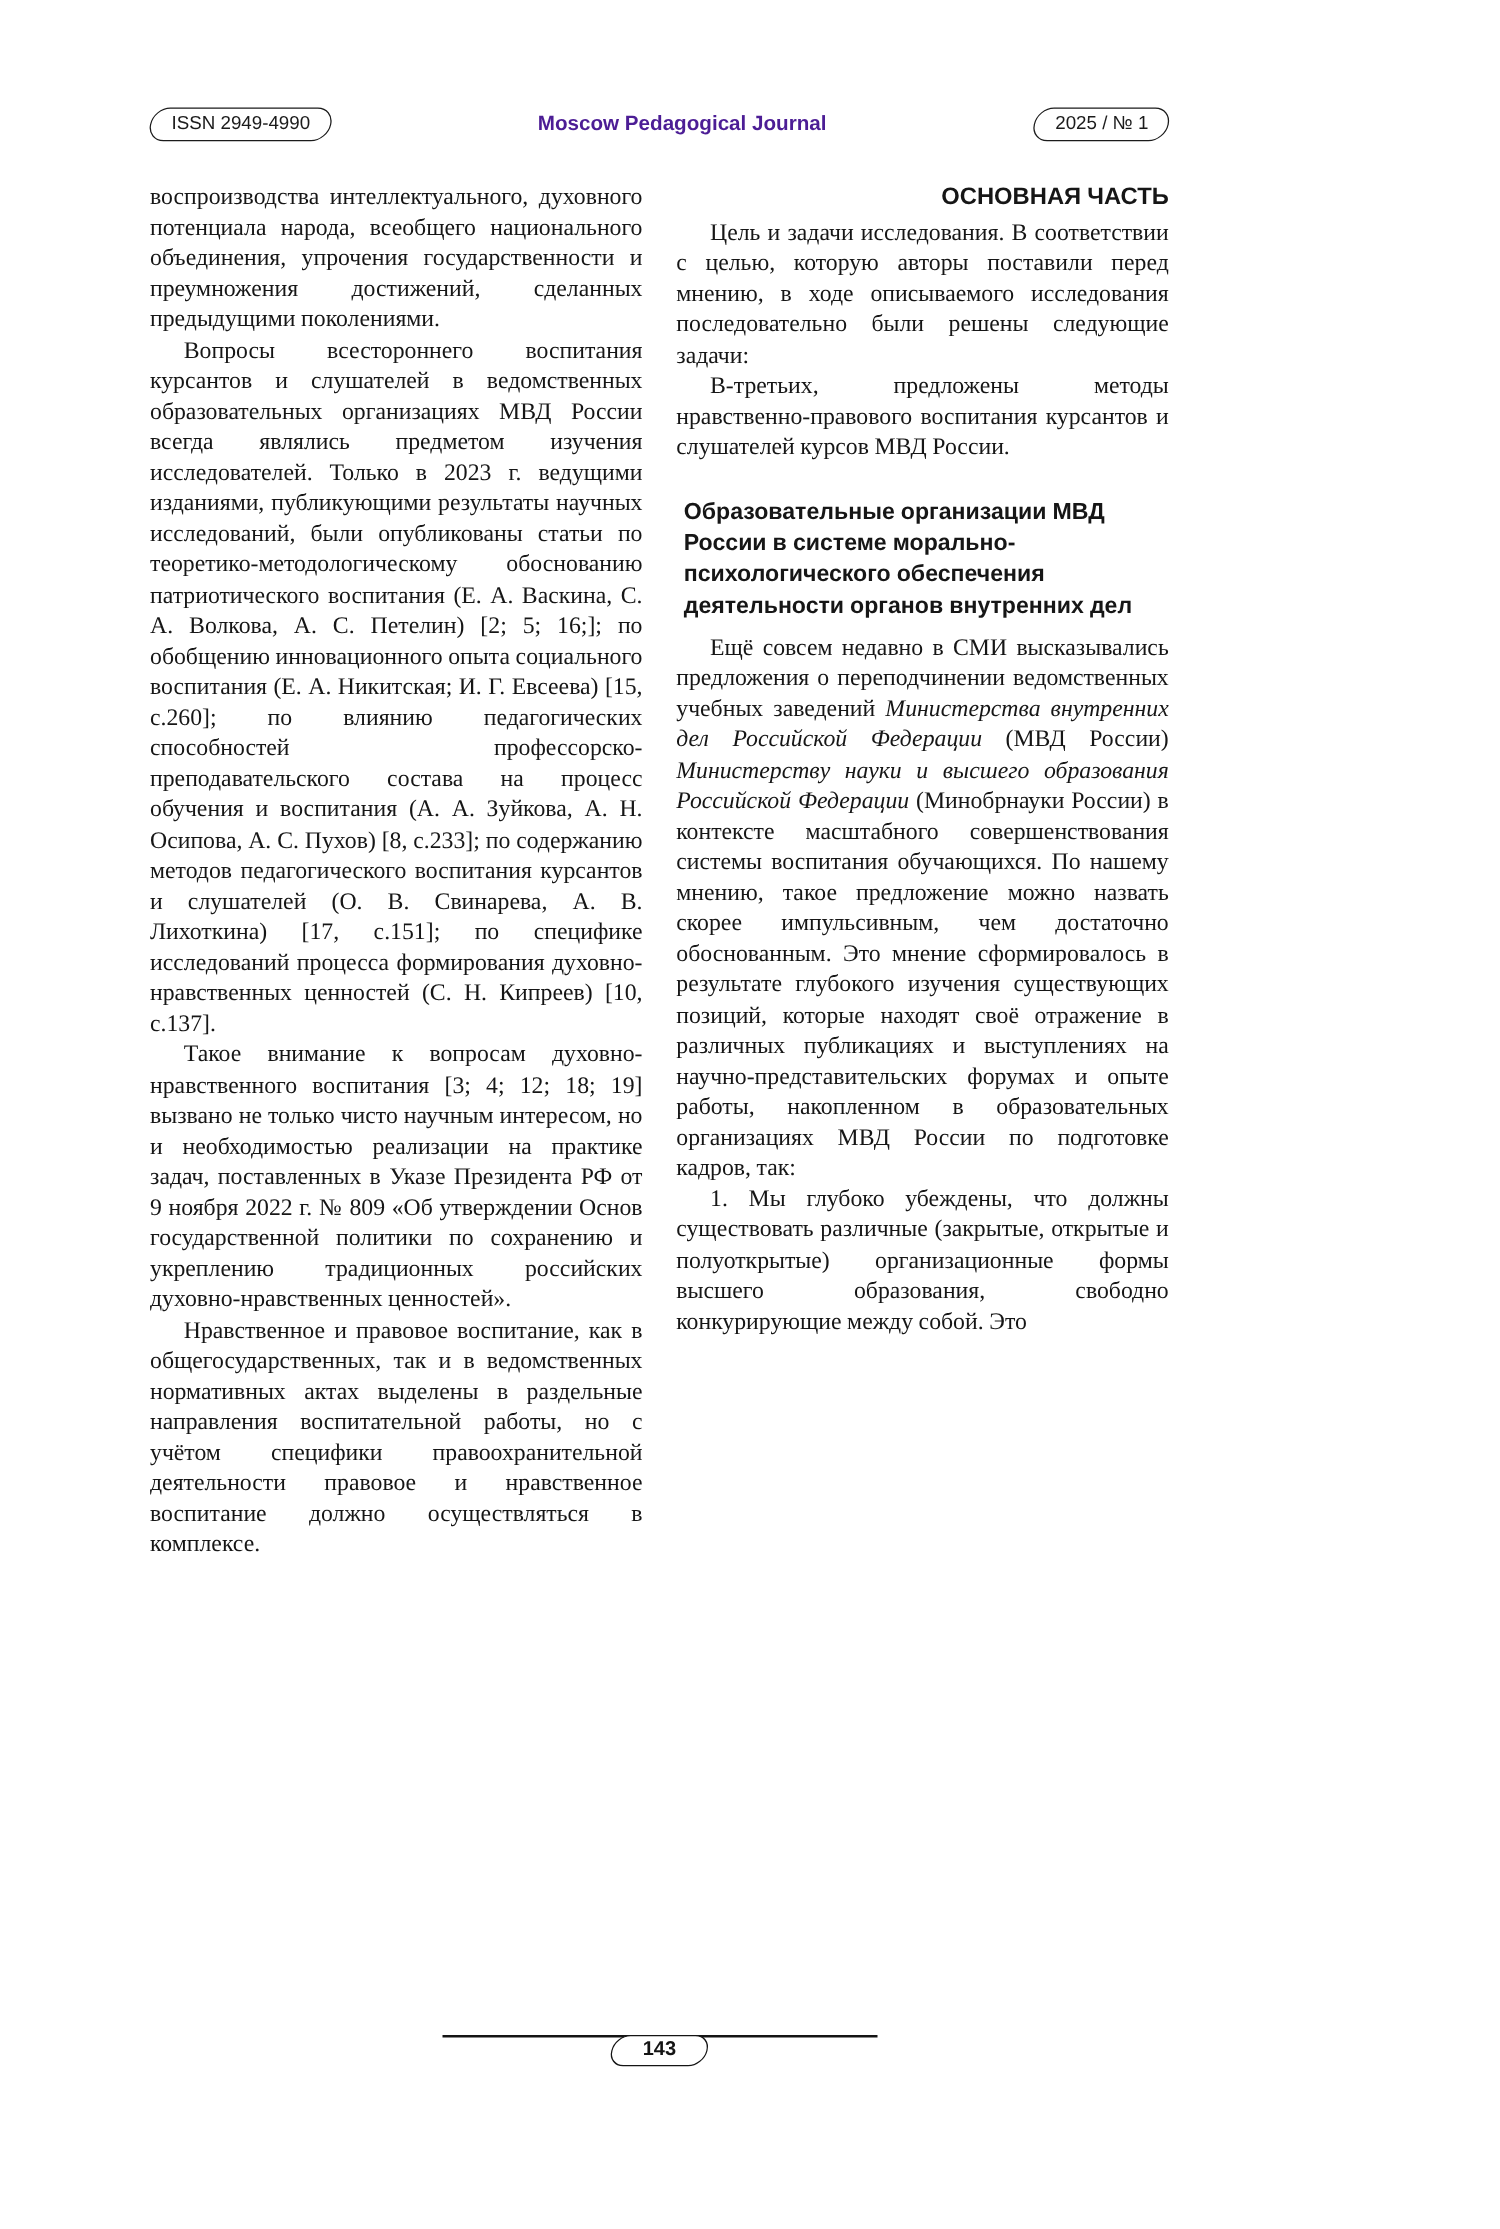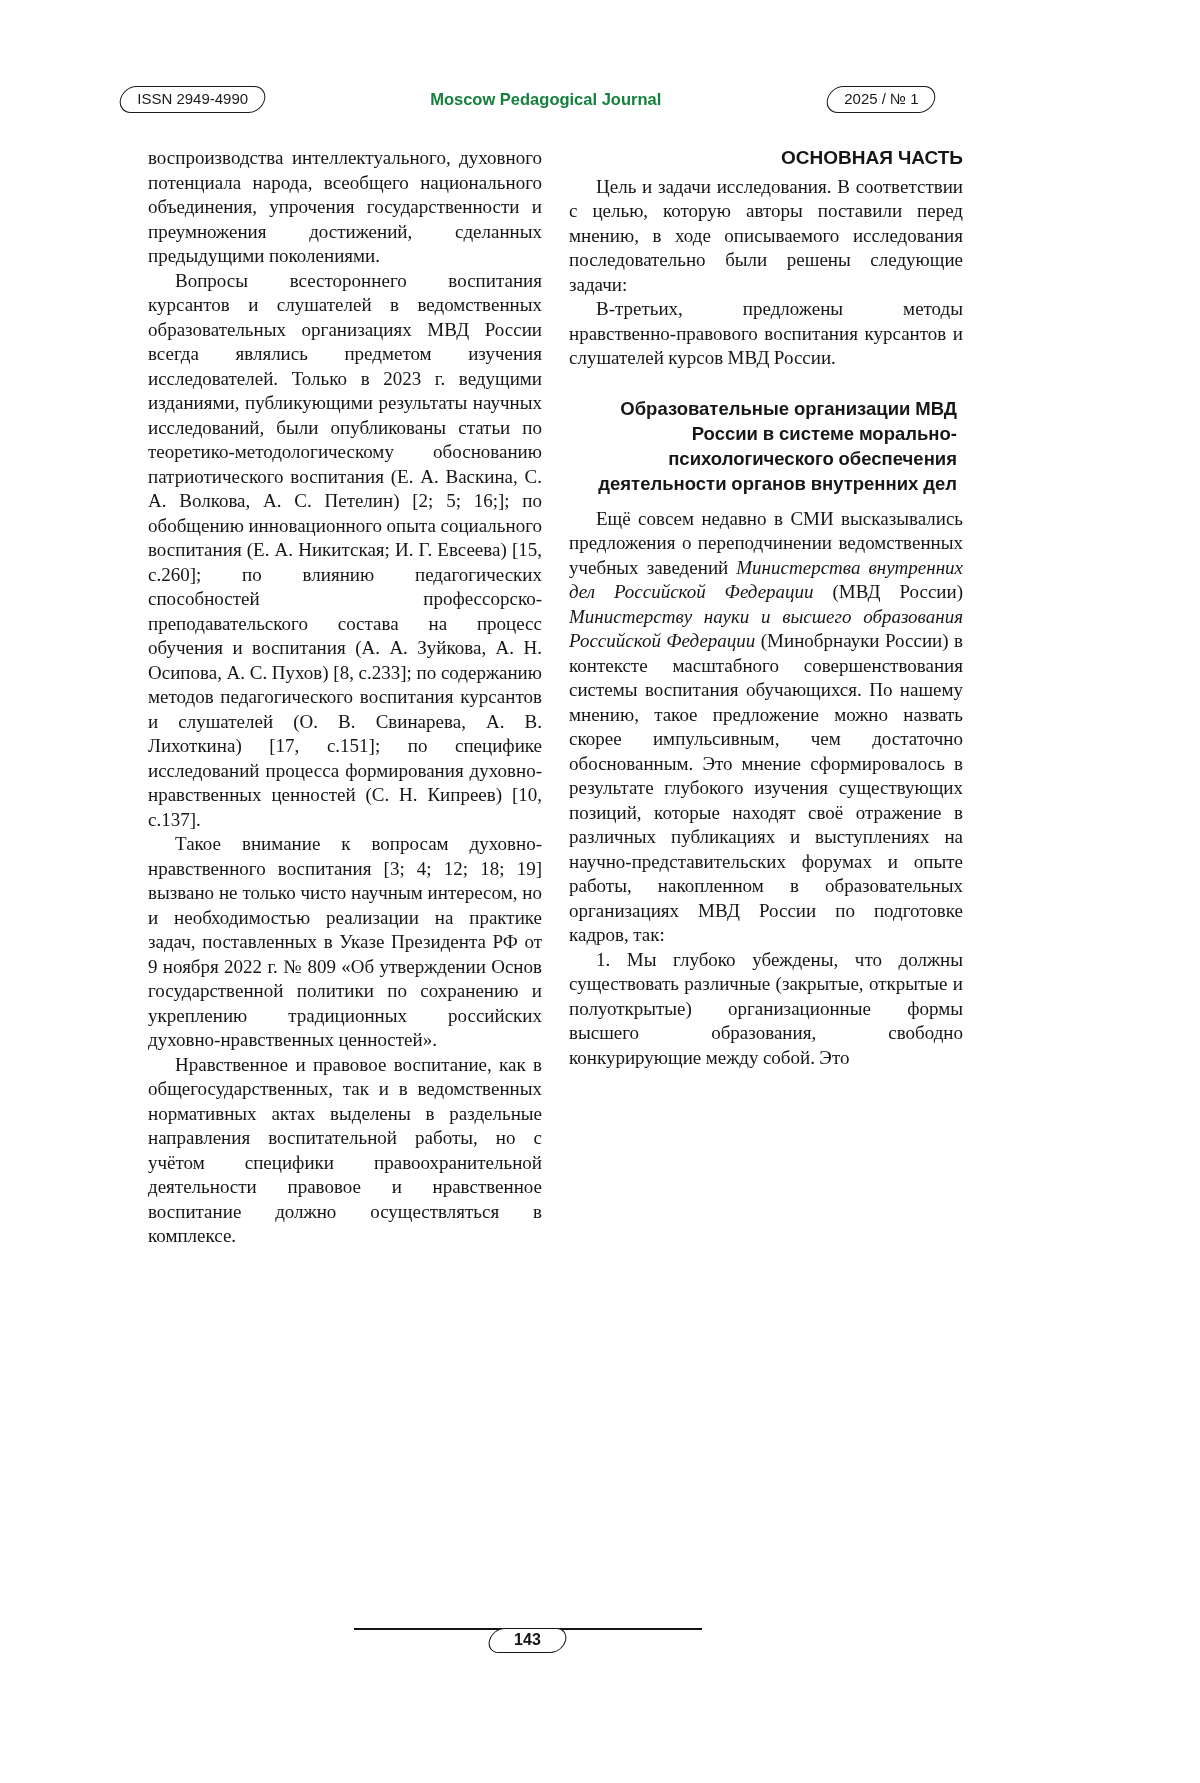--- a/index.html
+++ b/index.html
@@ -36,31 +36,30 @@
     transform: skewX(12deg);
     font-family: "Liberation Sans", "DejaVu Sans", sans-serif;
     font-size: 15px;
     color: #1b1b1b;
     white-space: nowrap;
   }
   .journal-title {
     font-family: "Liberation Sans", "DejaVu Sans", sans-serif;
     font-size: 16.5px;
     font-weight: 700;
-    color: #15803d;
+    color: #4c1d95;
   }
 
   
   .columns {
     position: absolute;
     top: 146px; left: 120px;
     width: 815px;
     display: flex;
     gap: 27px;
-    margin-left: 28px;
   }
   .col {
     width: 394px;
     font-size: 19px;
     line-height: 24.5px;
     text-align: justify;
     hyphens: auto;
     -webkit-hyphens: auto;
     word-spacing: -0.3px;
   }
@@ -74,21 +73,21 @@
     font-size: 19px;
     line-height: 24.5px;
     text-align: right;
     margin: 0 0 4px 0;
   }
   .col-subheading {
     font-family: "Liberation Sans", "DejaVu Sans", sans-serif;
     font-weight: 700;
     font-size: 18.5px;
     line-height: 25px;
-    text-align: right;
+    text-align: left;
     margin: 25px 6px 11px 6px;
   }
 
   
   .footer {
     position: absolute;
     top: 1628px; left: 120px;
     width: 815px;
     text-align: center;
   }

